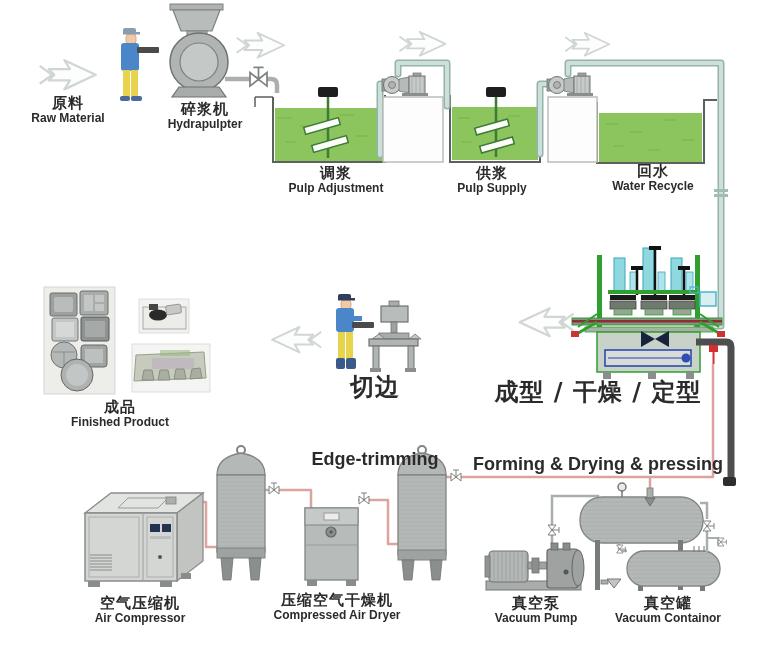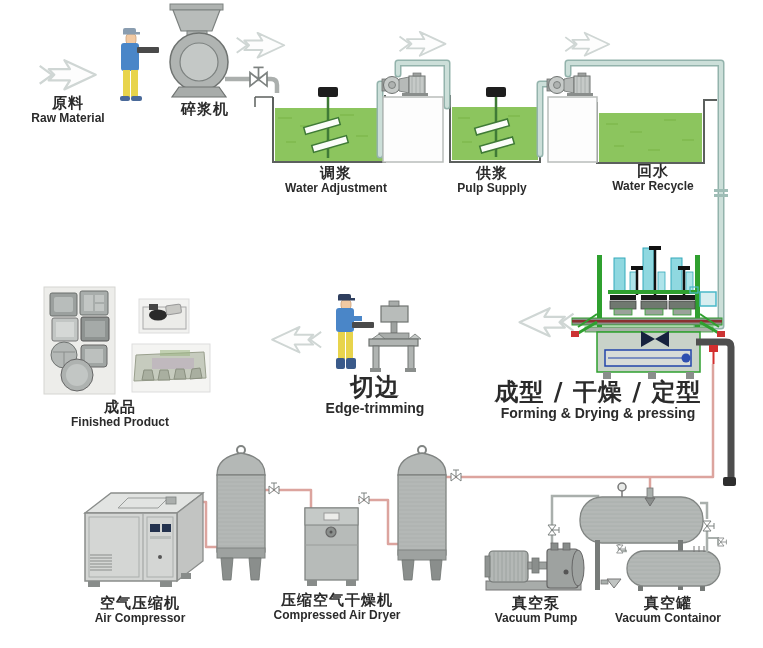--- a/index.html
+++ b/index.html
@@ -3,21 +3,21 @@
 <meta charset="utf-8">
 <style>
   html,body{margin:0;padding:0;background:#fff;}
   .canvas{position:relative;width:763px;height:648px;background:#ffffff;overflow:hidden;
           font-family:"Liberation Sans","DejaVu Sans",sans-serif;}
   .layer{position:absolute;left:0;top:0;}
   .lbl{position:absolute;text-align:center;font-weight:bold;color:#2b2b2b;line-height:1.14;white-space:nowrap;}
   .lbl .zh{display:block;font-size:15px;letter-spacing:1px;font-family:"DejaVu Sans","Liberation Sans",sans-serif;}
   .lbl .en{display:block;font-size:12px;}
   .lbl.lg .zh{font-size:24px;}
-  .lbl.lg .en{font-size:14px;}
+  .lbl.lg .en{font-size:18px;margin-top:48px;}
 </style>
 </head>
 <body>
 
 <div class="canvas">
 
 <svg class="layer" width="763" height="648" viewBox="0 0 763 648">
   <defs>
     <pattern id="hH" width="6" height="4" patternUnits="userSpaceOnUse">
       <path d="M0,2 H6" stroke="#999f9c" stroke-width="0.8"></path>
@@ -348,24 +348,25 @@
     <rect x="601" y="580" width="7" height="4" fill="#a9afac" stroke="#777" stroke-width="0.8"></rect>
   </g>
 </svg>
 
 <div class="lbl" style="left:8px;top:95px;width:120px">
   <span class="zh">原料</span>
   <span class="en">Raw Material</span>
 </div>
 <div class="lbl" style="left:140px;top:101px;width:130px">
   <span class="zh">碎浆机</span>
+  <span class="en">Hydrapulpter</span>
 </div>
 <div class="lbl" style="left:266px;top:165px;width:140px">
   <span class="zh">调浆</span>
-  <span class="en">Water Adjustment</span>
+  <span class="en">Pulp Adjustment</span>
 </div>
 <div class="lbl" style="left:432px;top:165px;width:120px">
   <span class="zh">供浆</span>
   <span class="en">Pulp Supply</span>
 </div>
 <div class="lbl" style="left:588px;top:163px;width:130px">
   <span class="zh">回水</span>
   <span class="en">Water Recycle</span>
 </div>
 <div class="lbl" style="left:55px;top:399px;width:130px">

